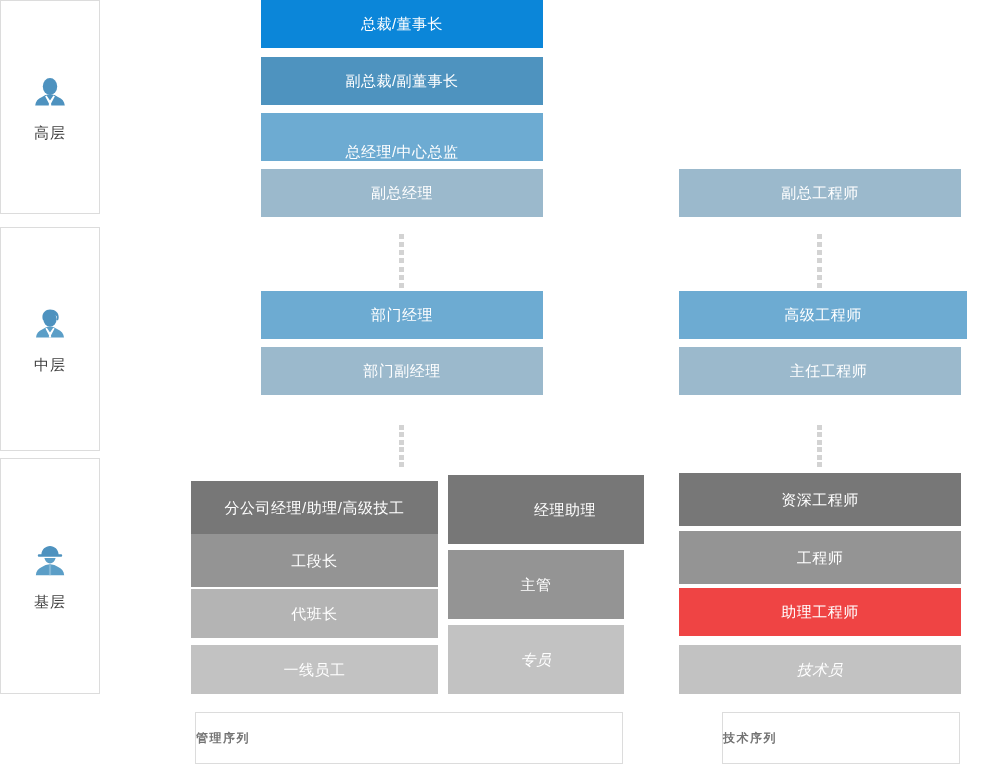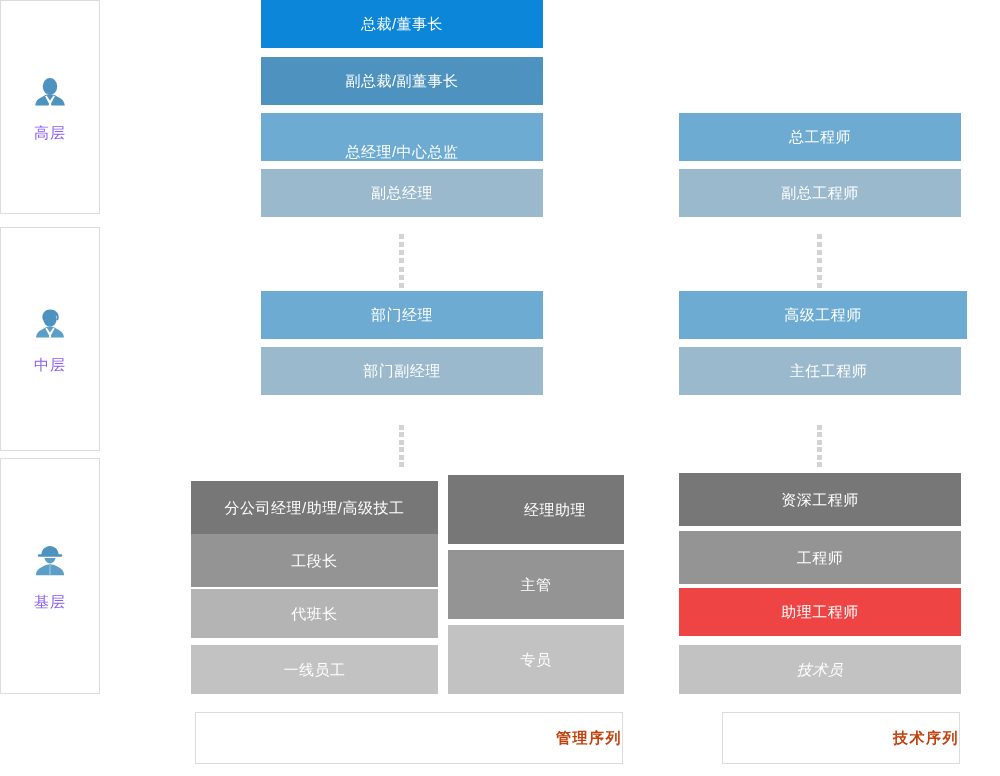--- a/index.html
+++ b/index.html
@@ -20,21 +20,21 @@
     background: #fff;
     display: flex;
     flex-direction: column;
     align-items: center;
     justify-content: center;
   }
   .tier-icon { width: 40px; height: 40px; display: block; }
   .tier-label {
     margin-top: 11px;
     font-size: 15px;
-    color: #8b5cf6;
+    color: #404040;
     letter-spacing: 1px;
     line-height: 1;
   }
 
   
   .box {
     position: absolute;
     display: flex;
     align-items: center;
     justify-content: center;
@@ -61,23 +61,23 @@
     background: #d3d3d3;
   }
 
   
   .seq {
     position: absolute;
     border: 1px solid #dcdcdc;
     background: #fff;
     display: flex;
     align-items: center;
-    justify-content: flex-end;
-    color: #c2410c;
-    font-size: 15px;
+    justify-content: flex-start;
+    color: #737373;
+    font-size: 12px;
     font-weight: bold;
     letter-spacing: 1.5px;
   }
 </style>
 </head>
 <body>
 
 <div id="stage">
 
   <div class="tier-card" style="top:0px; height:214px;">
@@ -123,23 +123,20 @@
   <div class="box" style="left:261px; top:57px; width:282px; height:48px; background:#4e93bf;">
     <span>副总裁/副董事长</span>
   </div>
   <div class="box" style="left:261px; top:113px; width:282px; height:48px; background:#6dabd2;align-items:flex-end;">
     <span>总经理/中心总监</span>
   </div>
   <div class="box" style="left:261px; top:169px; width:282px; height:48px; background:#9bb9cc;">
     <span>副总经理</span>
   </div>
 
-  <div class="box" style="left:679px; top:113px; width:282px; height:48px; background:#6dabd2;">
-    <span>总工程师</span>
-  </div>
   <div class="box" style="left:679px; top:169px; width:282px; height:48px; background:#9bb9cc;">
     <span>副总工程师</span>
   </div>
 
   <div class="dots" style="left:399px; top:234px; height:54px;">
     <i></i>
       <i></i>
       <i></i>
       <i></i>
       <i></i>
@@ -193,27 +190,27 @@
   <div class="box" style="left:191px; top:534px; width:247px; height:53px; background:#949494;">
     <span>工段长</span>
   </div>
   <div class="box" style="left:191px; top:589px; width:247px; height:49px; background:#b4b4b4;">
     <span>代班长</span>
   </div>
   <div class="box" style="left:191px; top:645px; width:247px; height:49px; background:#c2c2c2;">
     <span>一线员工</span>
   </div>
 
-  <div class="box" style="left:448px; top:475px; width:176px; height:69px; background:#777777;padding-left:38px;">
+  <div class="box" style="left:448px; top:475px; width:196px; height:69px; background:#777777;padding-left:38px;">
     <span>经理助理</span>
   </div>
   <div class="box" style="left:448px; top:550px; width:176px; height:69px; background:#949494;">
     <span>主管</span>
   </div>
-  <div class="box" style="left:448px; top:625px; width:176px; height:69px; background:#c2c2c2;">
+  <div class="box" style="left:448px; top:625px; width:176px; height:69px; background:#c2c2c2;font-style:italic;">
     <span>专员</span>
   </div>
 
   <div class="box" style="left:679px; top:473px; width:282px; height:53px; background:#777777;text-align:right;">
     <span>资深工程师</span>
   </div>
   <div class="box" style="left:679px; top:531px; width:282px; height:53px; background:#949494;">
     <span>工程师</span>
   </div>
   <div class="box" style="left:679px; top:588px; width:282px; height:48px; background:#ef4444;">

